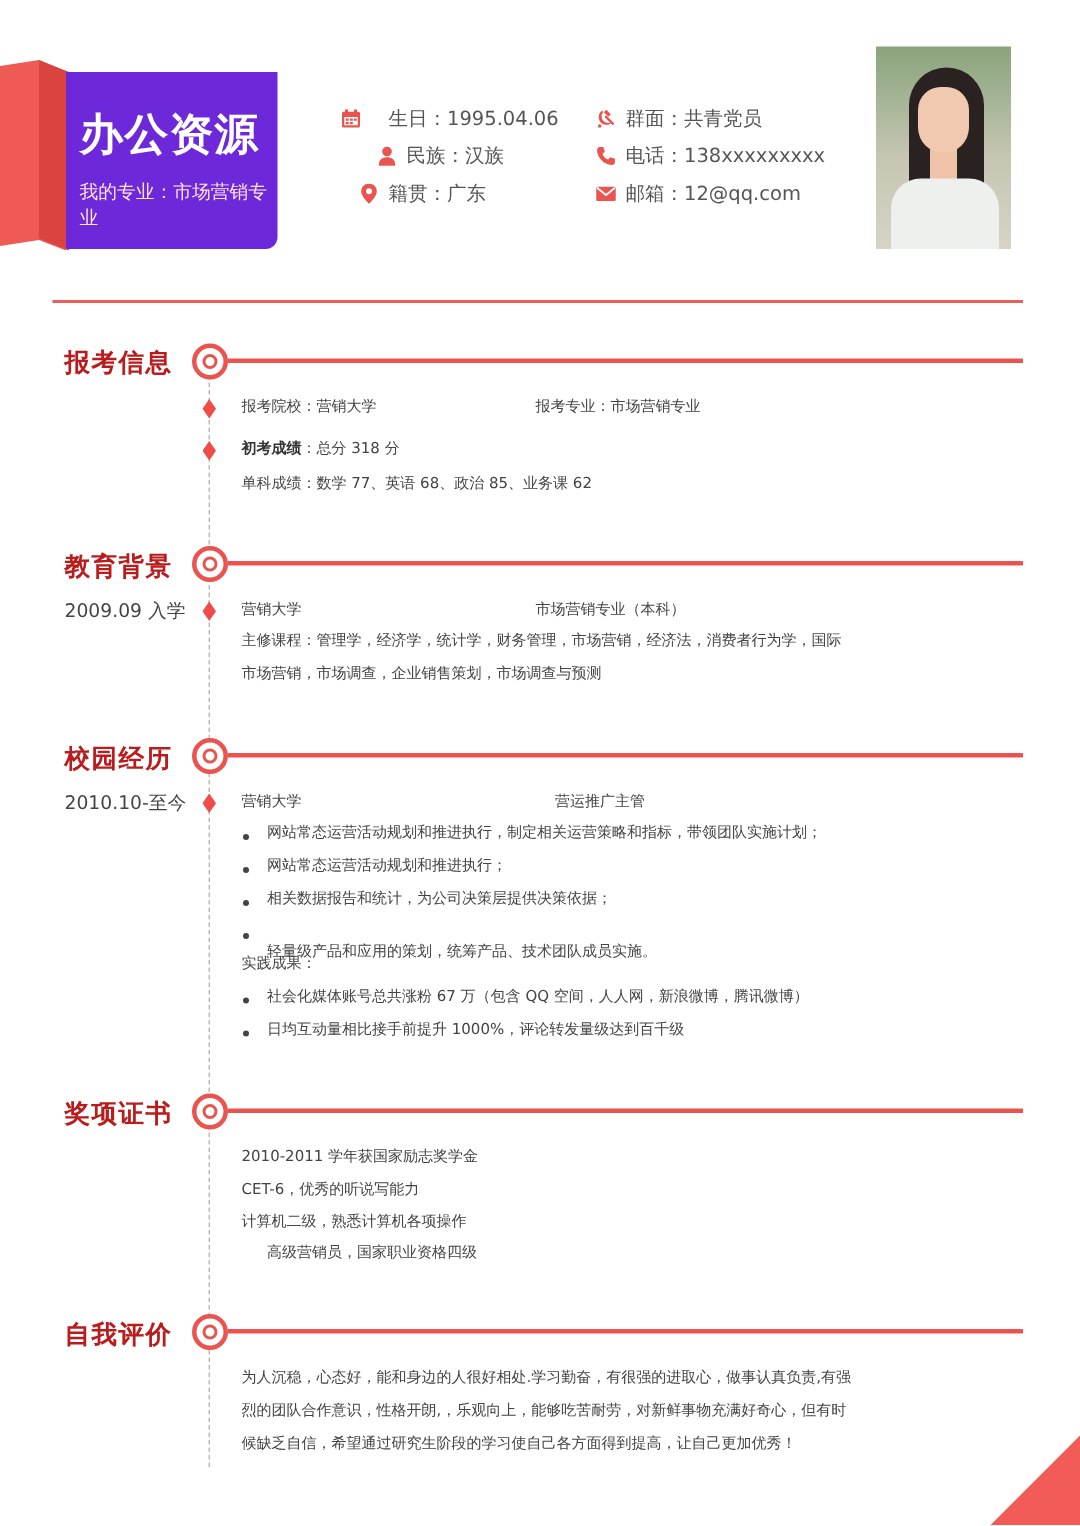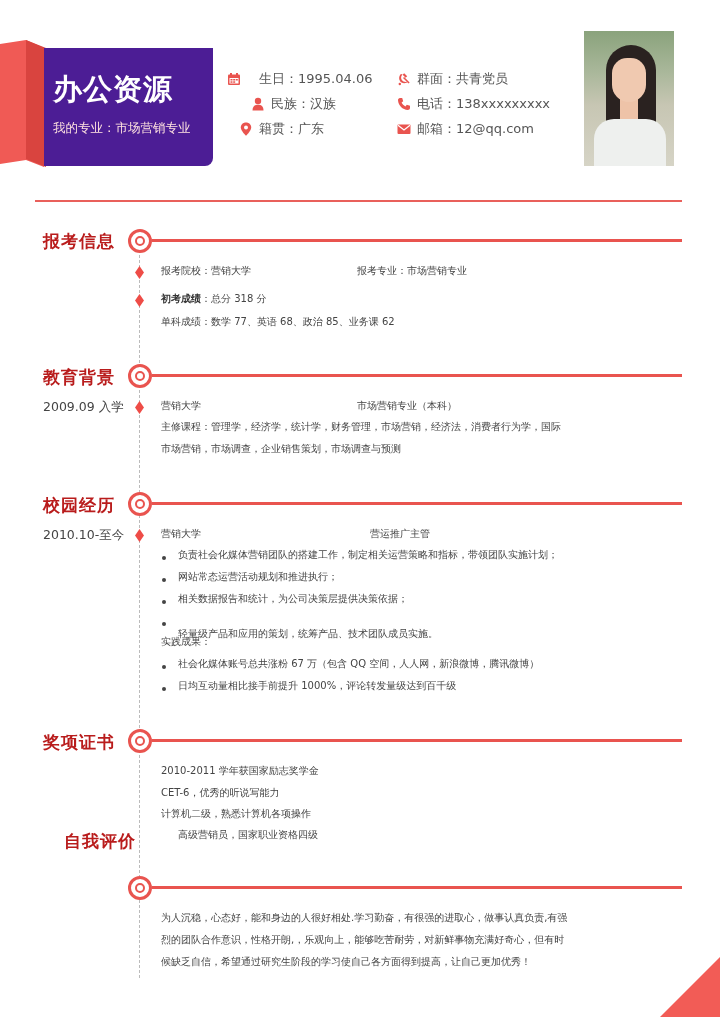--- a/index.html
+++ b/index.html
@@ -4,21 +4,21 @@
 <style>
   * { margin: 0; padding: 0; box-sizing: border-box; }
   html, body { width: 720px; height: 1017px; background: #fff; overflow: hidden; }
   body { position: relative; font-family: "DejaVu Sans", "Liberation Sans", sans-serif; color: #444; font-size: 12.5px; }
 
   
   .banner-fold { position: absolute; left: 0; top: 40px; width: 44px; height: 127px; background: #f05a55;
     clip-path: polygon(0 4px, 26px 0, 44px 8px, 44px 127px, 26px 120px, 0 124px); }
   .banner-fold-dark { position: absolute; left: 26px; top: 40px; width: 20px; height: 127px; background: #d9443f;
     clip-path: polygon(0 0, 20px 8px, 20px 127px, 0 119px); }
-  .banner { position: absolute; left: 44px; top: 48px; width: 169px; height: 118px; background: #4c1d95;
+  .banner { position: absolute; left: 44px; top: 48px; width: 141px; height: 118px; background: #6d28d9;
     border-radius: 0 0 8px 0; }
   .banner-name { position: absolute; left: 9px; top: 22px; font-size: 29px; font-weight: bold; color: #fff; letter-spacing: 1px; }
   .banner-major { position: absolute; left: 9px; top: 72px; font-size: 12.5px; color: #ffe2e0; }
 
   
   .info { position: absolute; font-size: 13px; color: #555; display: flex; align-items: center; height: 20px; }
   .info .ic { width: 14px; height: 14px; margin-right: 6px; display: inline-flex; align-items: center; justify-content: center; }
   .info svg { width: 14px; height: 14px; }
 
   .photo { position: absolute; left: 584px; top: 31px; width: 90px; height: 135px;
@@ -160,21 +160,21 @@
 <div class="sec-title" style="top:494px;">校园经历</div>
 <div class="sec-target" style="top:492px;"></div>
 <div class="sec-line" style="top:502px;"></div>
 
 <div class="date" style="top:527px;">2010.10-至今</div>
 <div class="diamond" style="top:529px;"></div>
 <div class="t" style="left:161px; top:527px;">营销大学</div>
 <div class="t" style="left:370px; top:527px;">营运推广主管</div>
 
 <div class="bullet" style="top:556px;"></div>
-<div class="t" style="left:178px; top:548px;">负责社会化媒体营销团队的搭建工作，制定相关运营策略和指标，带领团队实施计划；</div>
+<div class="t" style="left:178px; top:548px;">网站常态运营活动规划和推进执行，制定相关运营策略和指标，带领团队实施计划；</div>
 <div class="bullet" style="top:578px;"></div>
 <div class="t" style="left:178px; top:570px;">网站常态运营活动规划和推进执行；</div>
 <div class="bullet" style="top:600px;"></div>
 <div class="t" style="left:178px; top:592px;">相关数据报告和统计，为公司决策层提供决策依据；</div>
 <div class="bullet" style="top:622px;"></div>
 <div class="t" style="left:178px; top:614px;margin-top:13px;">轻量级产品和应用的策划，统筹产品、技术团队成员实施。</div>
 
 <div class="t" style="left:161px; top:635px;">实践成果：</div>
 <div class="bullet" style="top:665px;"></div>
 <div class="t" style="left:178px; top:657px;">社会化媒体账号总共涨粉 67 万（包含 QQ 空间，人人网，新浪微博，腾讯微博）</div>
@@ -183,21 +183,21 @@
 
 <div class="sec-title" style="top:731px;">奖项证书</div>
 <div class="sec-target" style="top:729px;"></div>
 <div class="sec-line" style="top:739px;"></div>
 
 <div class="t" style="left:161px; top:764px;">2010-2011 学年获国家励志奖学金</div>
 <div class="t" style="left:161px; top:786px;">CET-6，优秀的听说写能力</div>
 <div class="t" style="left:161px; top:807px;">计算机二级，熟悉计算机各项操作</div>
 <div class="t" style="left:161px; top:828px;margin-left:17px;">高级营销员，国家职业资格四级</div>
 
-<div class="sec-title" style="top:830px;margin-left:21px;">自我评价</div>
+<div class="sec-title" style="top:878px;">自我评价</div>
 <div class="sec-target" style="top:876px;"></div>
 <div class="sec-line" style="top:886px;"></div>
 
 <div class="t" style="left:161px; top:911px;">为人沉稳，心态好，能和身边的人很好相处.学习勤奋，有很强的进取心，做事认真负责,有强</div>
 <div class="t" style="left:161px; top:933px;">烈的团队合作意识，性格开朗,，乐观向上，能够吃苦耐劳，对新鲜事物充满好奇心，但有时</div>
 <div class="t" style="left:161px; top:955px;">候缺乏自信，希望通过研究生阶段的学习使自己各方面得到提高，让自己更加优秀！</div>
 
 <div class="corner"></div>
 
 </body></html>

